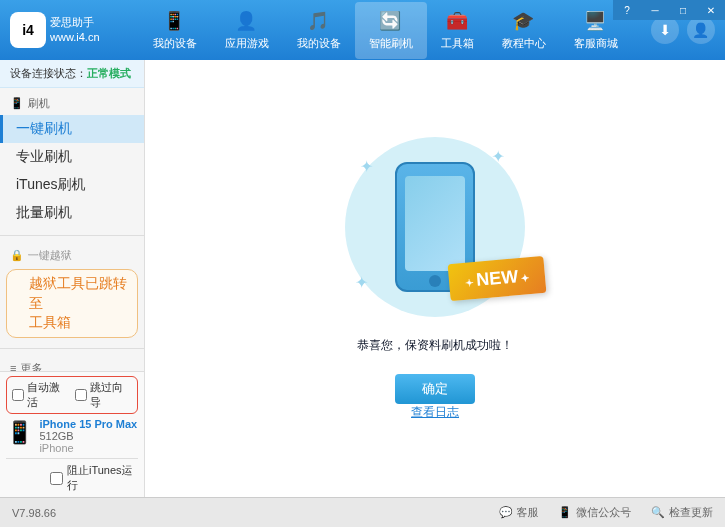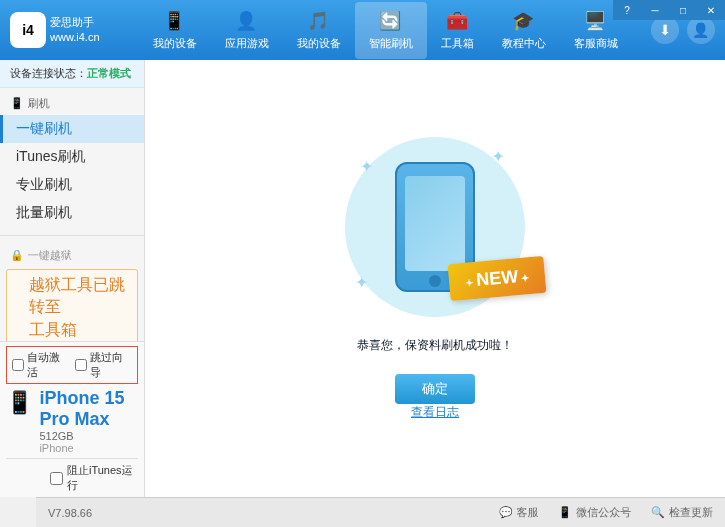--- a/index.html
+++ b/index.html
@@ -23,21 +23,21 @@
     .win-btn { width: 28px; height: 20px; display: flex; align-items: center; justify-content: center; font-size: 10px; color: white; cursor: pointer; }
     .status-bar { padding: 6px 10px; background: #e8f4fd; border-bottom: 1px solid #d0e8f8; font-size: 11px; color: #333; }
     .status-bar span.green { color: #27ae60; font-weight: bold; }
     .sidebar-section { padding: 4px 0; }
     .sidebar-section-title { padding: 4px 10px; color: #666; font-size: 11px; display: flex; align-items: center; gap: 4px; }
     .sidebar-item { padding: 5px 16px; cursor: pointer; color: #333; font-size: 14px; display: flex; align-items: center; gap: 4px; }
     .sidebar-item.active { background: #d0e8f8; color: #1e7fd4; border-left: 3px solid #1e7fd4; padding-left: 13px; }
     .sidebar-divider { height: 1px; background: #ddd; margin: 4px 0; }
     .sidebar-locked { padding: 4px 10px; display: flex; align-items: center; gap: 4px; color: #999; font-size: 11px; }
     .lock-icon { font-size: 11px; color: #bbb; }
-    .sidebar-note { padding: 4px 10px 4px 22px; color: #e67e22; font-size: 16px; line-height: 1.4; border: 1px solid #f0c080; background: #fef9f0; margin: 2px 6px; border-radius: 3px; }
+    .sidebar-note { padding: 4px 10px 4px 22px; color: #e67e22; font-size: 14px; line-height: 1.4; border: 1px solid #f0c080; background: #fef9f0; margin: 2px 6px; border-radius: 10px; }
 
     
     .content { flex: 1; display: flex; flex-direction: column; align-items: center; justify-content: center; background: white; position: relative; }
 
     
     .phone-wrapper { position: relative; margin-bottom: 20px; }
     .phone-bg-circle { width: 180px; height: 180px; background: #d4f0f8; border-radius: 50%; display: flex; align-items: center; justify-content: center; position: relative; }
     .phone-img { width: 80px; height: 130px; background: linear-gradient(to bottom, #5ab4e8, #3a9cd4); border-radius: 12px; position: relative; display: flex; flex-direction: column; align-items: center; border: 2px solid #2980b9; }
     .phone-screen { width: 60px; height: 95px; background: linear-gradient(135deg, #87ceeb, #b0e0f8); margin-top: 12px; border-radius: 4px; }
     .phone-home { width: 12px; height: 12px; background: #2980b9; border-radius: 50%; margin-top: 4px; }
@@ -50,21 +50,21 @@
     .new-badge::after { content: ' ✦'; font-size: 10px; }
 
     .success-text { font-size: 12px; color: #0f172a; margin-bottom: 20px; }
     .confirm-btn { width: 80px; height: 30px; background: linear-gradient(to bottom, #4db8f0, #2196d4); color: white; border: none; border-radius: 4px; cursor: pointer; font-size: 13px; }
     .log-link { color: #1e7fd4; font-size: 12px; cursor: pointer; text-decoration: underline; }
     .checkbox-option { display: flex; align-items: center; gap: 3px; font-size: 11px; color: #333; border: 1px solid #e74c3c; padding: 2px 5px; border-radius: 2px; }
     .checkbox-option input { width: 12px; height: 12px; }
     .itunes-checkbox { display: flex; align-items: center; gap: 4px; font-size: 11px; color: #333; margin-left: 44px; }
 
     
-    .footer { height: 30px; background: #e8e8e8; border-top: 1px solid #ccc; display: flex; align-items: center; padding: 0 12px; gap: 20px; font-size: 11px; color: #666; margin-left: 36px; }
+    .footer { height: 30px; background: #e8e8e8; border-top: 1px solid #ccc; display: flex; align-items: center; padding: 0 12px; gap: 20px; font-size: 11px; color: #666; }
     .footer-item { display: flex; align-items: center; gap: 4px; cursor: pointer; }
     .footer-version { margin-right: auto; }
 
     .left-panel { width: 145px; flex-shrink: 0; display: flex; flex-direction: column; }
     .left-sidebar { flex: 1; background: #f5f5f5; border-right: 1px solid #ddd; overflow: hidden; }
     .left-bottom { border-right: 1px solid #ddd; background: #f9f9f9; }
   </style>
 </head>
 <body>
 
@@ -130,22 +130,22 @@
           <div class="status-bar">
             <span>设备连接状态：</span><span class="green">正常模式</span>
           </div>
 
           <div class="sidebar-section">
             <div class="sidebar-section-title">
               <span>📱</span>
               <span>刷机</span>
             </div>
             <div class="sidebar-item active">一键刷机</div>
+            <div class="sidebar-item">专业刷机</div>
             <div class="sidebar-item">iTunes刷机</div>
-            <div class="sidebar-item">专业刷机</div>
             <div class="sidebar-item">批量刷机</div>
           </div>
 
           <div class="sidebar-divider"></div>
 
           <div class="sidebar-section">
             <div class="sidebar-locked">
               <span class="lock-icon">🔒</span>
               <span>一键越狱</span>
             </div>
@@ -161,35 +161,35 @@
               <span>≡</span>
               <span>更多</span>
             </div>
             <div class="sidebar-item">其他工具</div>
 
           </div>
         </div>
 
         <div class="left-bottom" style="border-top:1px solid #ddd; padding: 4px 6px;">
 
-          <div style="display:flex; gap:6px; margin-bottom:4px; border: 1.5px solid #e74c3c; padding:3px 5px; border-radius:0; width:fit-content;">
+          <div style="display:flex; gap:6px; margin-bottom:4px; border: 1.5px solid #e74c3c; padding:3px 5px; border-radius:6px; width:fit-content;">
             <label class="checkbox-option" style="border:none; padding:0;">
               <input type="checkbox" style="">
               <span>自动激活</span>
             </label>
             <label class="checkbox-option" style="border:none; padding:0;">
               <input type="checkbox" style="">
               <span>跳过向导</span>
             </label>
           </div>
 
           <div style="display:flex; align-items:flex-start; gap:6px;">
             <span style="font-size:22px; color:#1e7fd4; margin-top:2px;">📱</span>
             <div>
-              <div style="font-size:18px; color:#1e7fd4; font-weight:bold;">iPhone 15 Pro Max</div>
+              <div style="font-size:11px; color:#1e7fd4; font-weight:bold;">iPhone 15 Pro Max</div>
               <div style="font-size:11px; color:#666;">512GB</div>
               <div style="font-size:11px; color:#999;">iPhone</div>
             </div>
           </div>
 
           <div style="margin-top:4px; border-top:1px solid #ddd; padding-top:4px;">
             <label class="itunes-checkbox" style="display:flex; align-items:center; gap:4px; font-size:11px; color:#333;">
               <input type="checkbox" style="">
               <span>阻止iTunes运行</span>
             </label>

